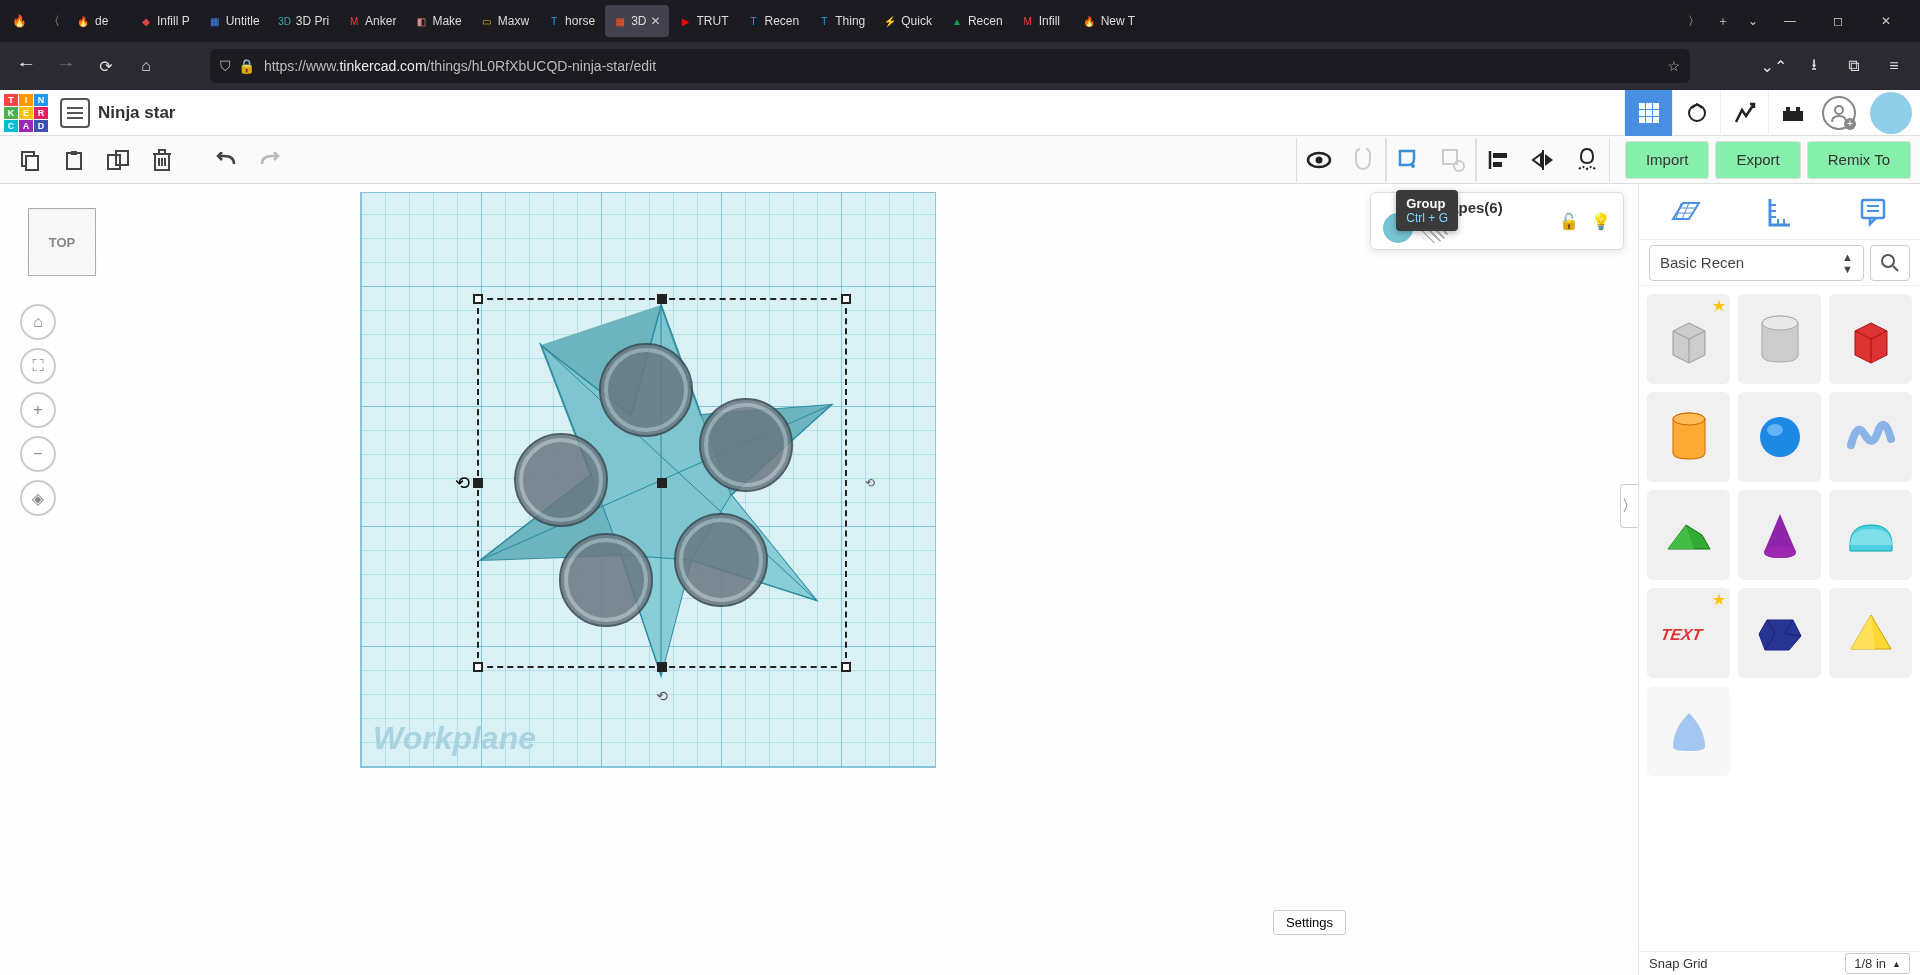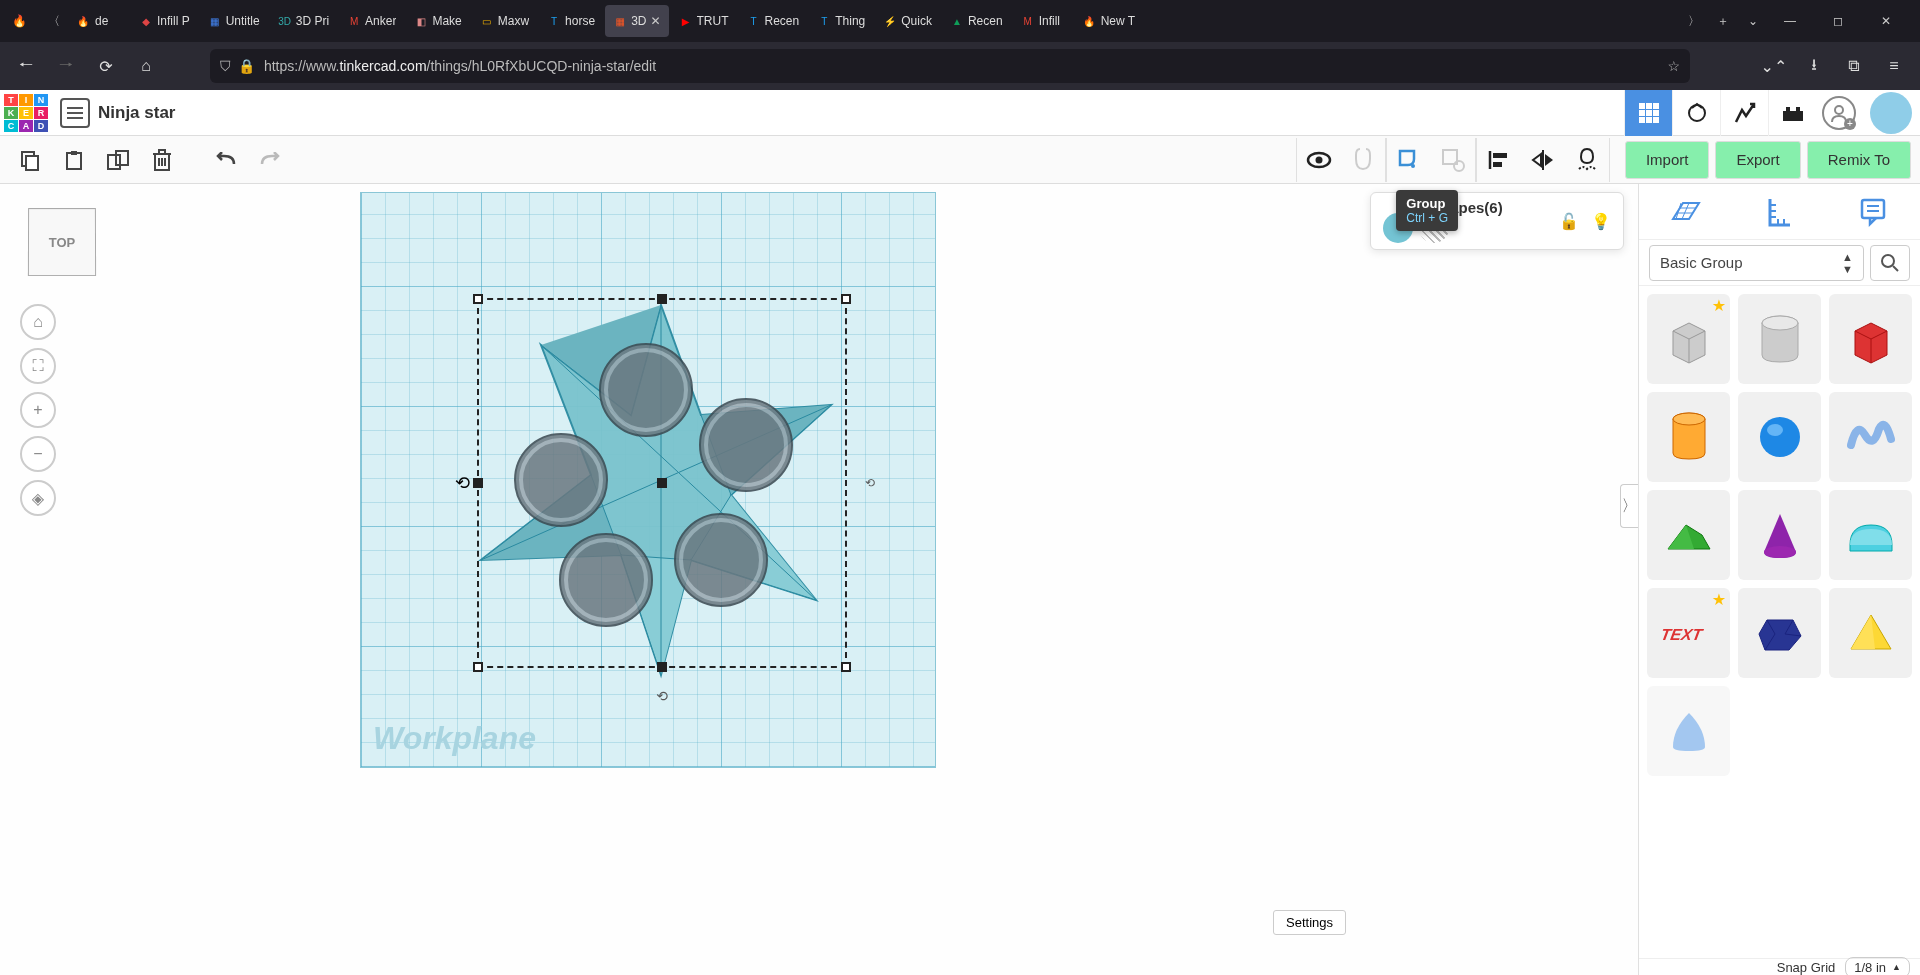--- a/index.html
+++ b/index.html
@@ -134,23 +134,23 @@
   .side-top-btn{width:44px;height:44px;display:flex;align-items:center;justify-content:center;cursor:pointer;}
   .side-dd{height:46px;display:flex;align-items:center;padding:0 10px;border-bottom:1px solid #eee;}
   .side-dd-sel{flex:1;height:36px;border:1px solid #ccc;border-radius:4px;display:flex;align-items:center;padding:0 10px;font-size:15px;color:#444;justify-content:space-between;}
   .side-search{width:40px;height:36px;border:1px solid #ccc;border-radius:4px;margin-left:6px;display:flex;align-items:center;justify-content:center;}
   .shape-grid{flex:1;overflow-y:auto;padding:8px;display:grid;grid-template-columns:repeat(3,1fr);gap:8px;grid-auto-rows:90px;position:relative;}
   .shape-grid::-webkit-scrollbar{width:10px;}
   .shape-grid::-webkit-scrollbar-thumb{background:#bbb;border-radius:5px;}
   .shape-cell{background:#f0f0f0;border-radius:6px;display:flex;align-items:center;justify-content:center;position:relative;}
   .star-badge{position:absolute;top:2px;right:4px;color:#ffc107;font-size:16px;}
 
-  .snap-bar{height:17px;border-top:1px solid #eee;display:flex;align-items:center;justify-content:flex-end;padding:0 10px;font-size:13px;color:#333;gap:10px;}
+  .snap-bar{height:24px;border-top:1px solid #eee;display:flex;align-items:center;justify-content:space-between;padding:0 10px;font-size:13px;color:#333;gap:10px;}
   .settings-btn{position:absolute;bottom:40px;right:292px;background:#fff;border:1px solid #ccc;padding:4px 12px;font-size:13px;border-radius:3px;}
-  .snap-sel{border:1px solid #ccc;padding:2px 8px;border-radius:8px;display:flex;align-items:center;gap:6px;}
+  .snap-sel{border:1px solid #ccc;padding:2px 8px;border-radius:3px;display:flex;align-items:center;gap:6px;}
 
   
   .view-cube{position:absolute;left:28px;top:24px;width:68px;height:68px;border:1px solid #aaa;background:#f8f8f8;display:flex;align-items:center;justify-content:center;font-size:13px;font-weight:bold;color:#888;transform:perspective(400px) rotateX(2deg);}
   .nav-circles{position:absolute;left:20px;top:120px;display:flex;flex-direction:column;gap:8px;}
   .nav-circ{width:36px;height:36px;border:2px solid #ccc;border-radius:50%;background:#fff;display:flex;align-items:center;justify-content:center;color:#888;cursor:pointer;}
 
   
   .workplane{
     position:absolute;
     left:360px;top:8px;
@@ -585,21 +585,21 @@
           <svg width="30" height="32" viewBox="0 0 30 32">
             <rect x="4" y="4" width="22" height="18" rx="2" fill="none" stroke="#4a90e2" stroke-width="2.5"></rect>
             <path d="M12 22 L12 28 L18 22" fill="none" stroke="#4a90e2" stroke-width="2.5"></path>
             <line x1="9" y1="10" x2="21" y2="10" stroke="#4a90e2" stroke-width="2"></line>
             <line x1="9" y1="15" x2="21" y2="15" stroke="#4a90e2" stroke-width="2"></line>
           </svg>
         </div>
     </div>
     <div class="side-dd">
       <div class="side-dd-sel">
-        <span>Basic Group</span>
+        <span>Basic Recen</span>
         <span style="font-size:11px;">▲<br>▼</span>
       </div>
       <div class="side-search">
         <svg width="20" height="20" viewBox="0 0 20 20">
             <circle cx="8" cy="8" r="6" fill="none" stroke="#555" stroke-width="2"></circle>
             <line x1="13" y1="13" x2="18" y2="18" stroke="#555" stroke-width="2"></line>
           </svg>
       </div>
     </div>
     <div class="shape-grid">

